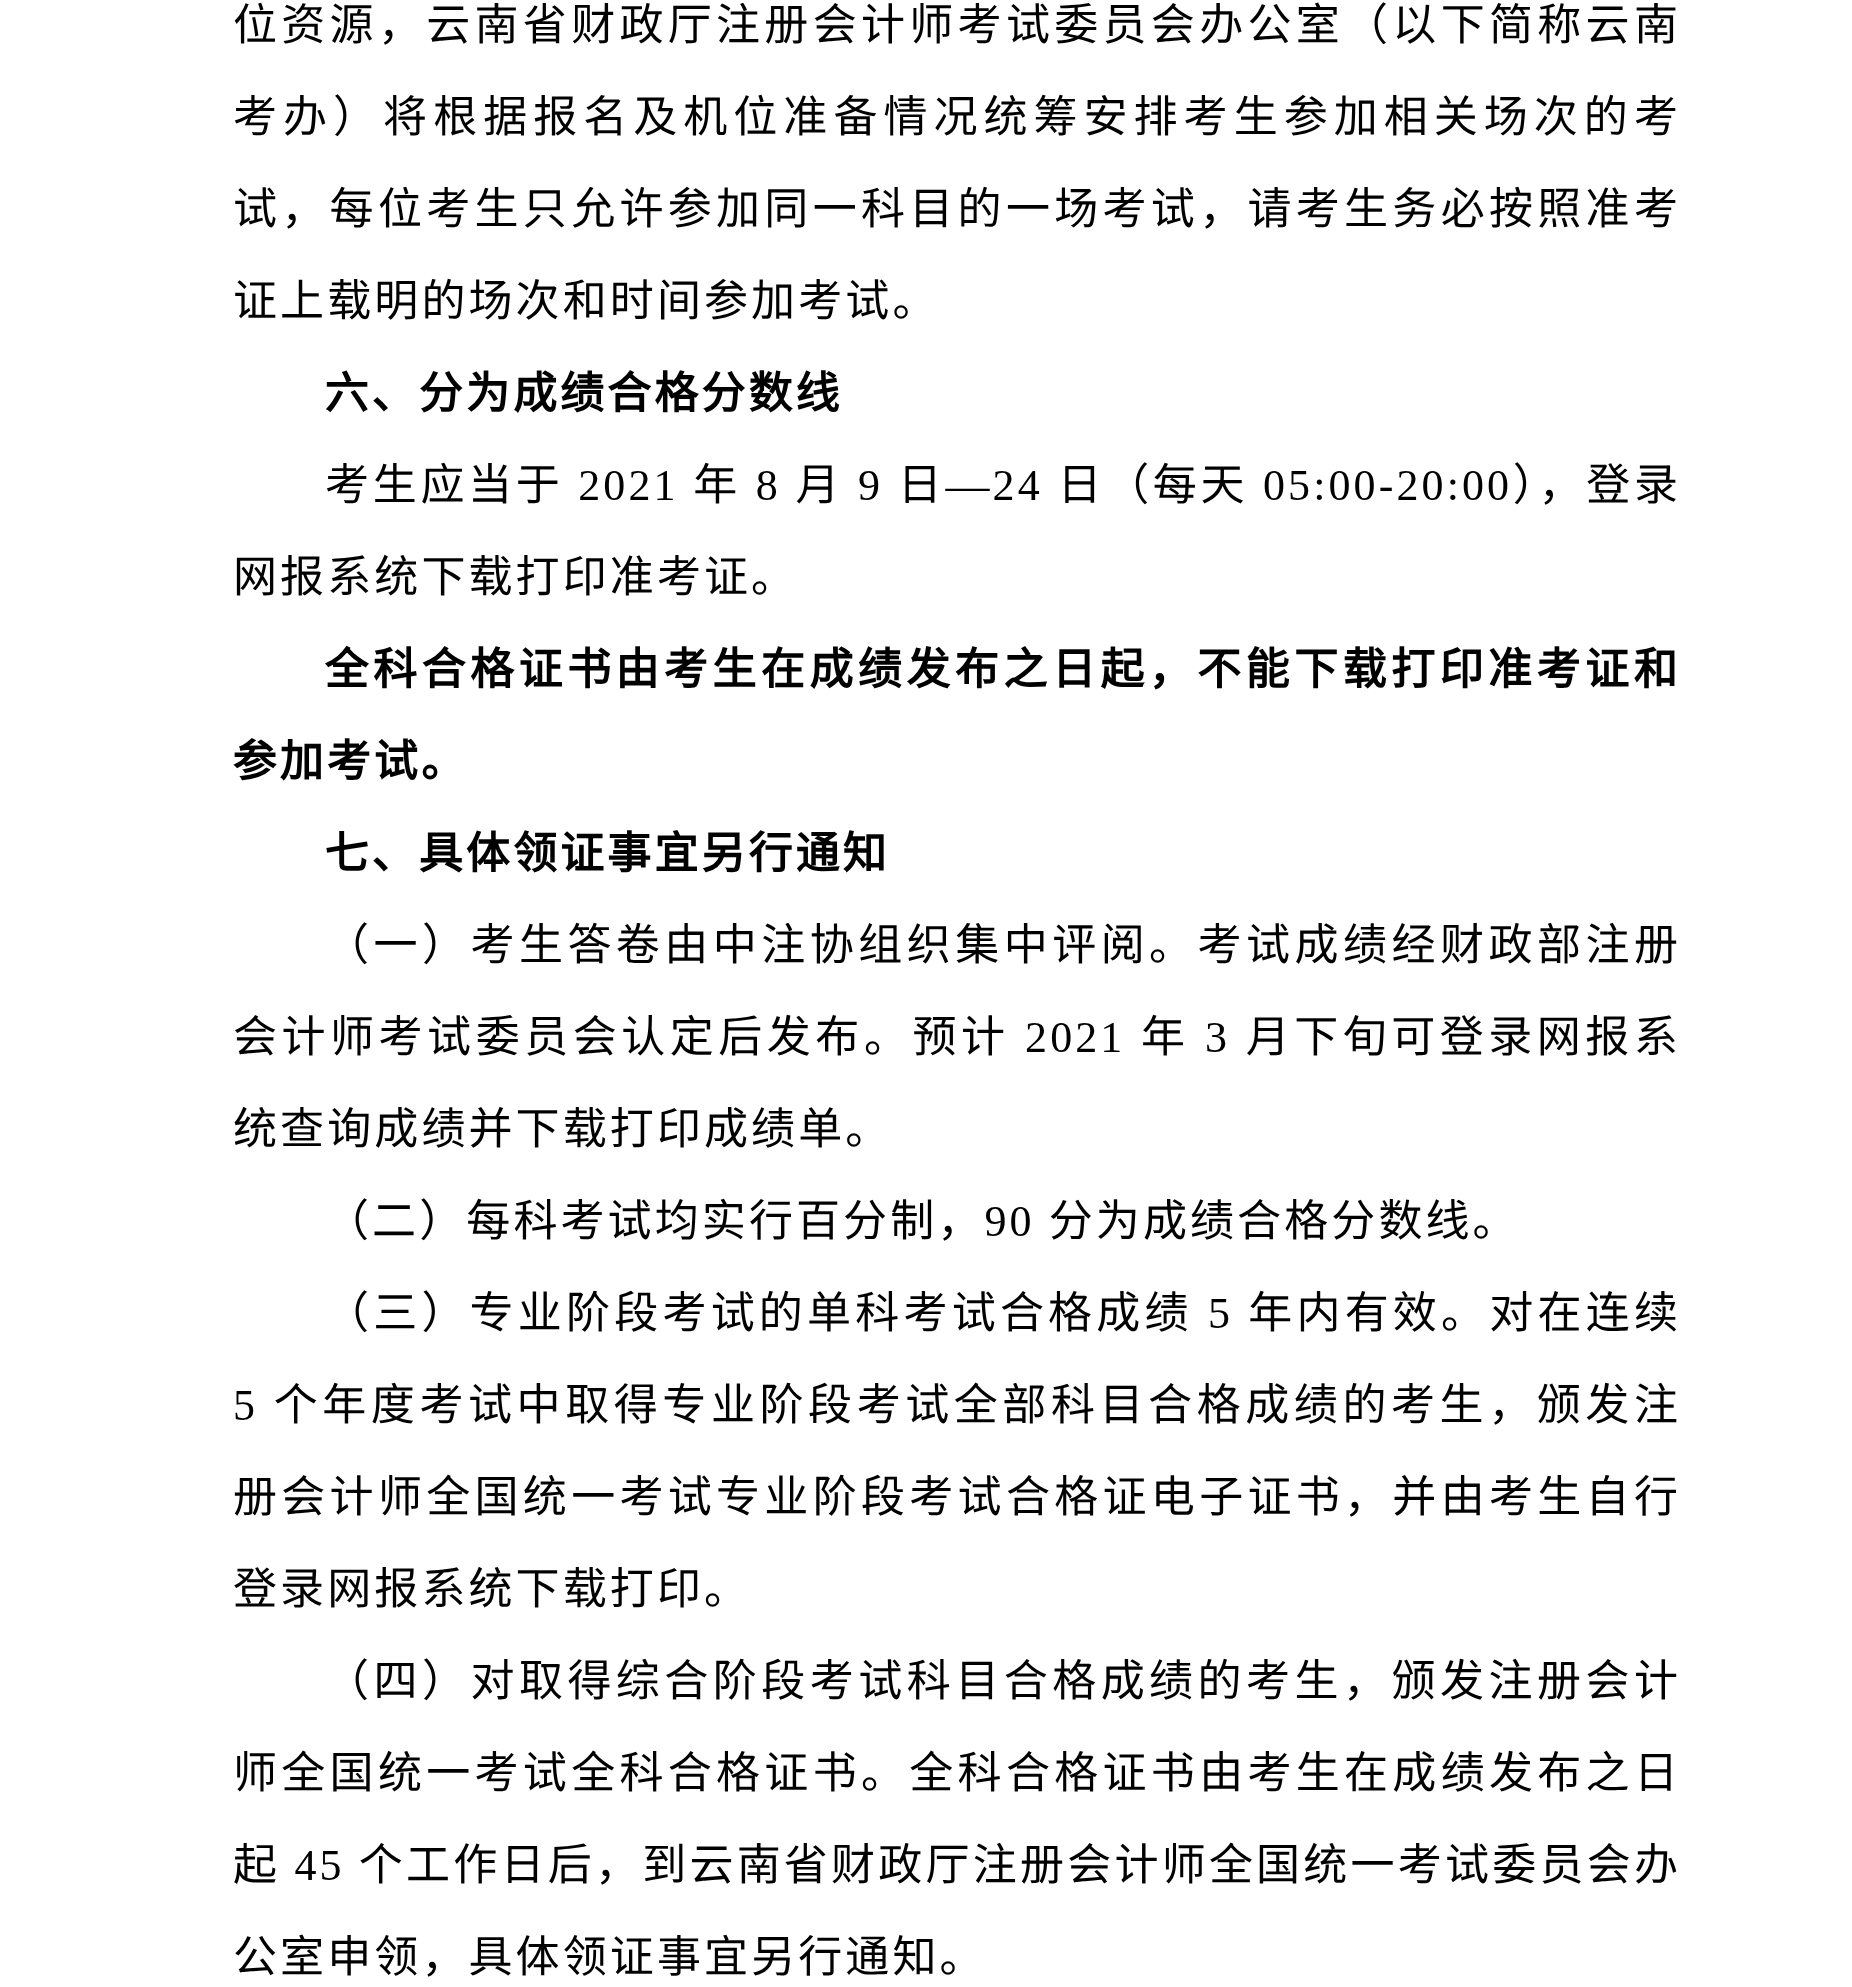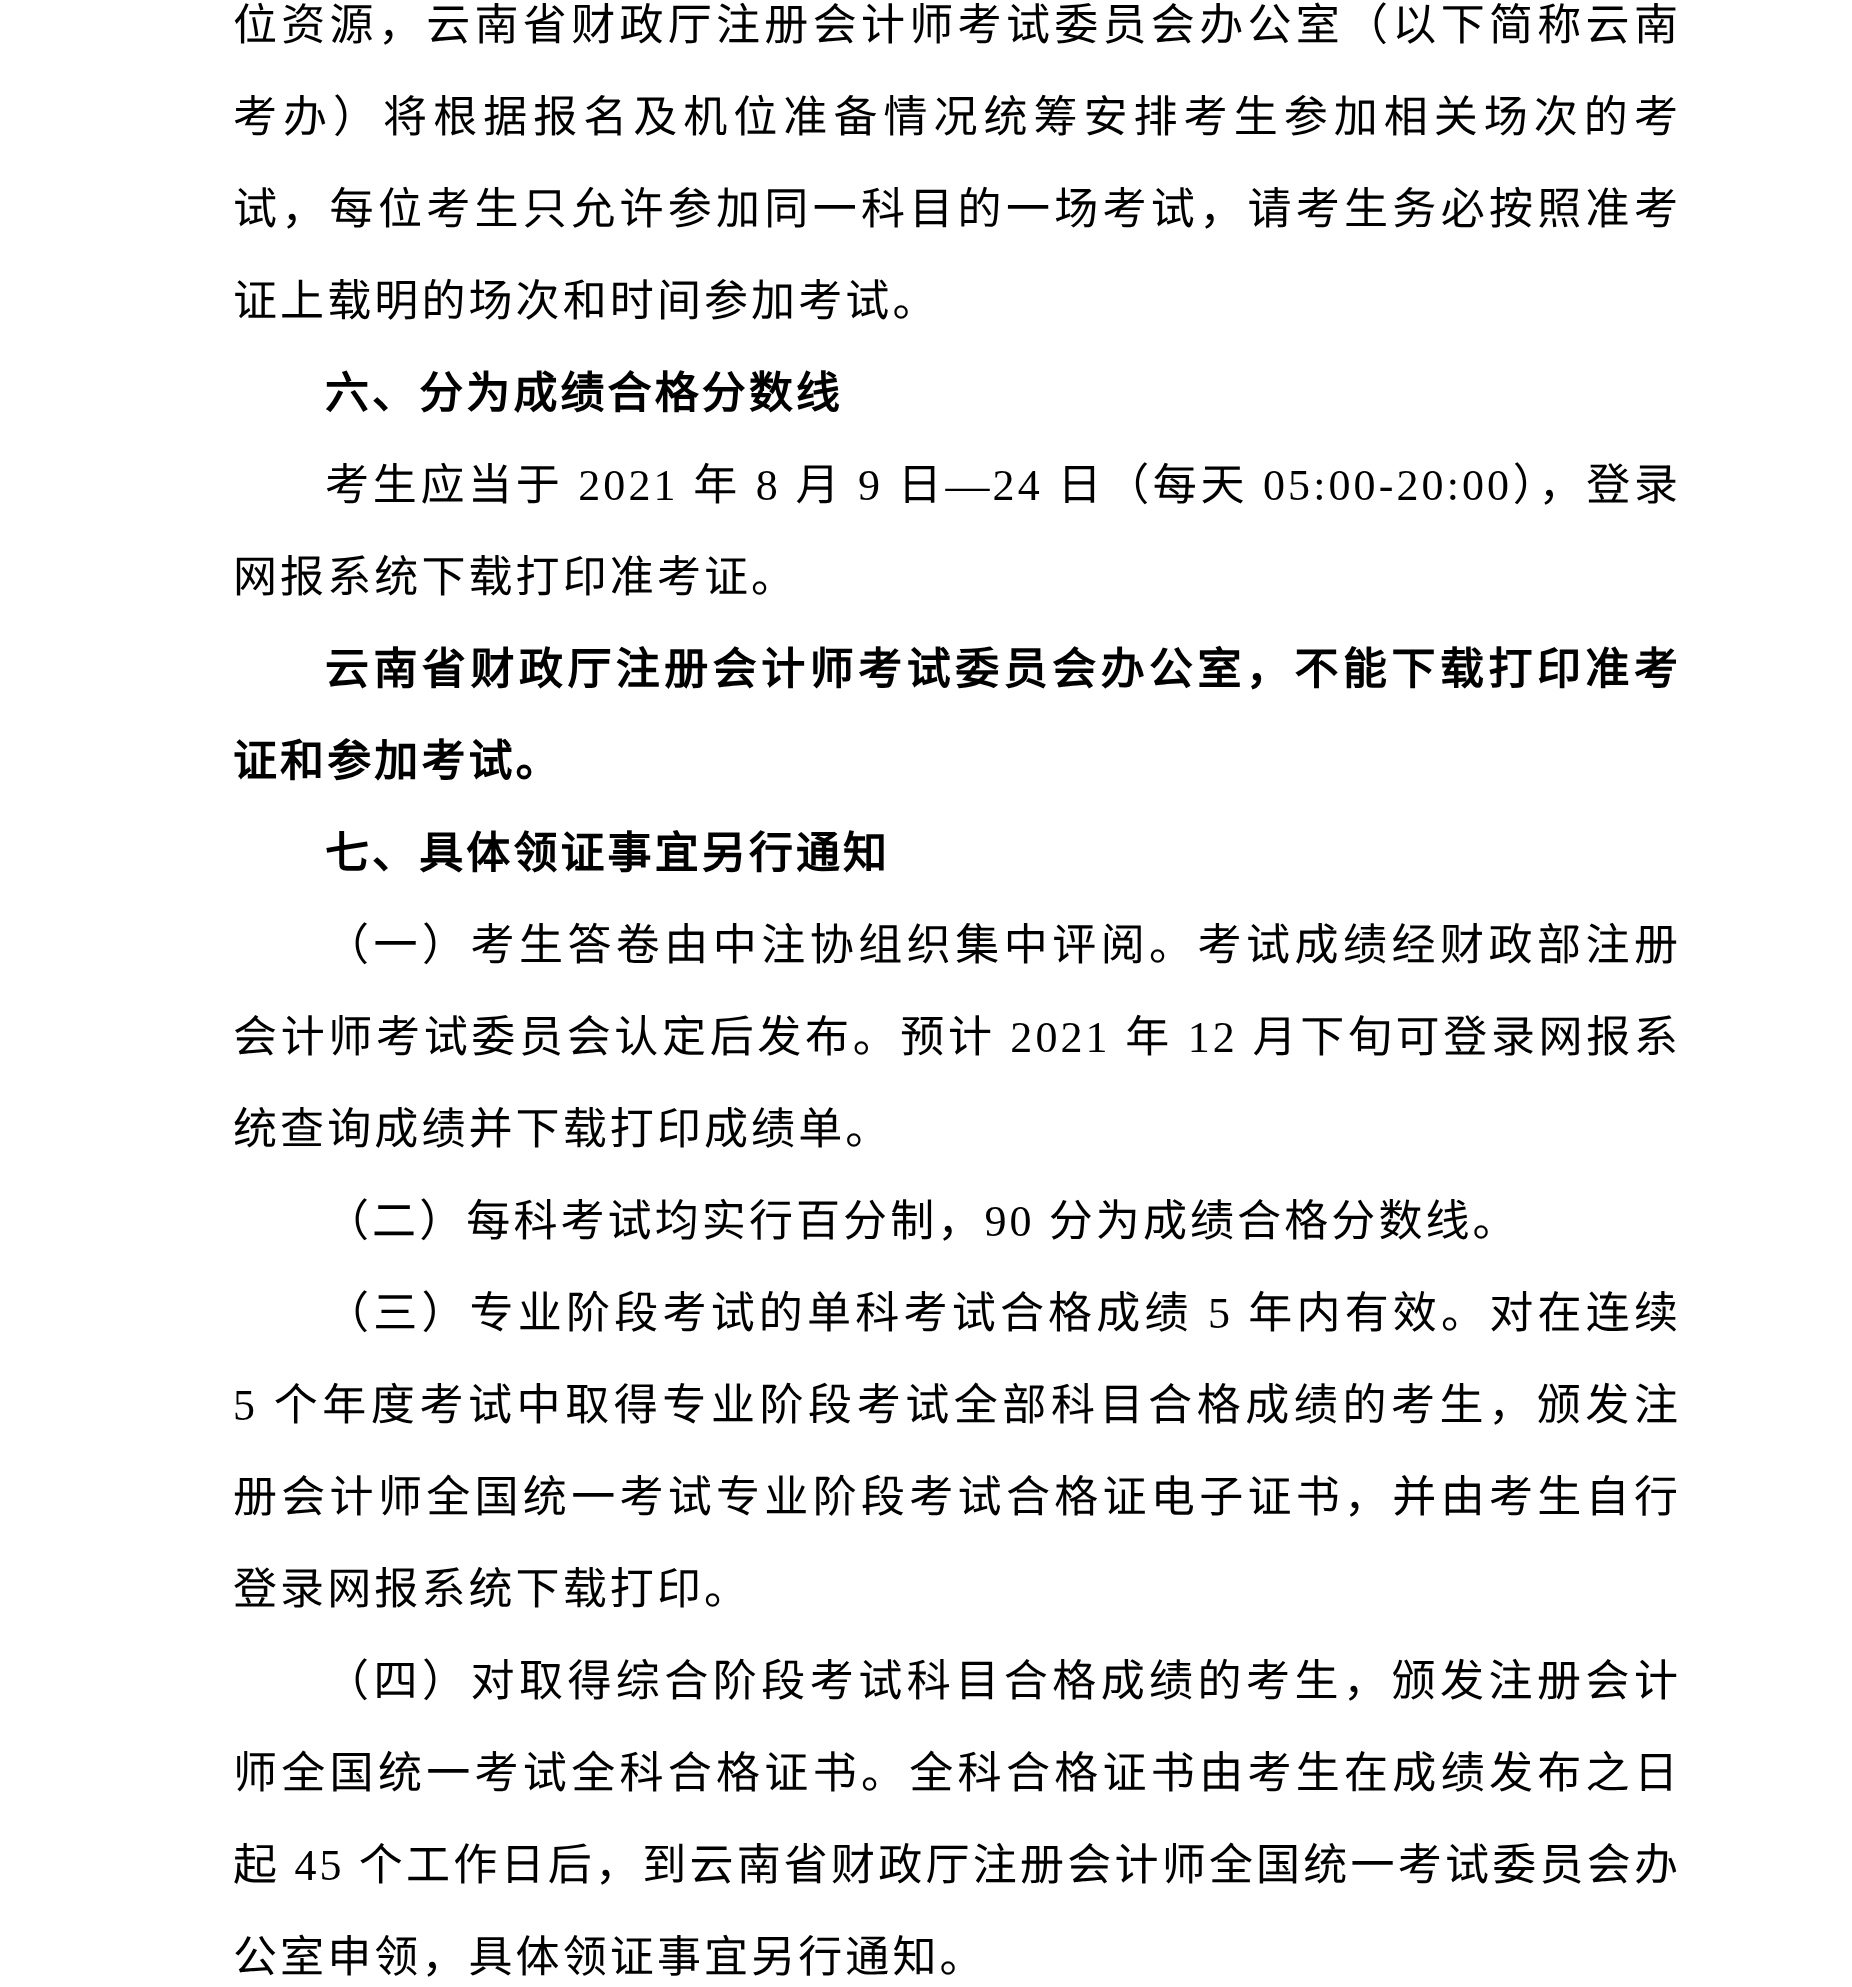--- a/index.html
+++ b/index.html
@@ -43,25 +43,25 @@
 
 <div class="page">
   <div class="content">
 
     <p class="body">位资源，云南省财政厅注册会计师考试委员会办公室（以下简称云南考办）将根据报名及机位准备情况统筹安排考生参加相关场次的考试，每位考生只允许参加同一科目的一场考试，请考生务必按照准考证上载明的场次和时间参加考试。</p>
 
     <p class="bold indent">六、分为成绩合格分数线</p>
 
     <p class="indent">考生应当于 2021 年 8 月 9 日—24 日（每天 05:00-20:00），登录网报系统下载打印准考证。</p>
 
-    <p class="bold indent">云南省财政厅注册会计师考试委员会办公室，不能下载打印准考证和参加考试。</p>
+    <p class="bold indent">全科合格证书由考生在成绩发布之日起，不能下载打印准考证和参加考试。</p>
 
     <p class="bold indent">七、具体领证事宜另行通知</p>
 
-    <p class="indent">（一）考生答卷由中注协组织集中评阅。考试成绩经财政部注册会计师考试委员会认定后发布。预计 2021 年 12 月下旬可登录网报系统查询成绩并下载打印成绩单。</p>
+    <p class="indent">（一）考生答卷由中注协组织集中评阅。考试成绩经财政部注册会计师考试委员会认定后发布。预计 2021 年 3 月下旬可登录网报系统查询成绩并下载打印成绩单。</p>
 
     <p class="indent">（二）每科考试均实行百分制，90 分为成绩合格分数线。</p>
 
     <p class="indent">（三）专业阶段考试的单科考试合格成绩 5 年内有效。对在连续 5 个年度考试中取得专业阶段考试全部科目合格成绩的考生，颁发注册会计师全国统一考试专业阶段考试合格证电子证书，并由考生自行登录网报系统下载打印。</p>
 
     <p class="indent">（四）对取得综合阶段考试科目合格成绩的考生，颁发注册会计师全国统一考试全科合格证书。全科合格证书由考生在成绩发布之日起 45 个工作日后，到云南省财政厅注册会计师全国统一考试委员会办公室申领，具体领证事宜另行通知。</p>
 
   </div>
 </div>
 

